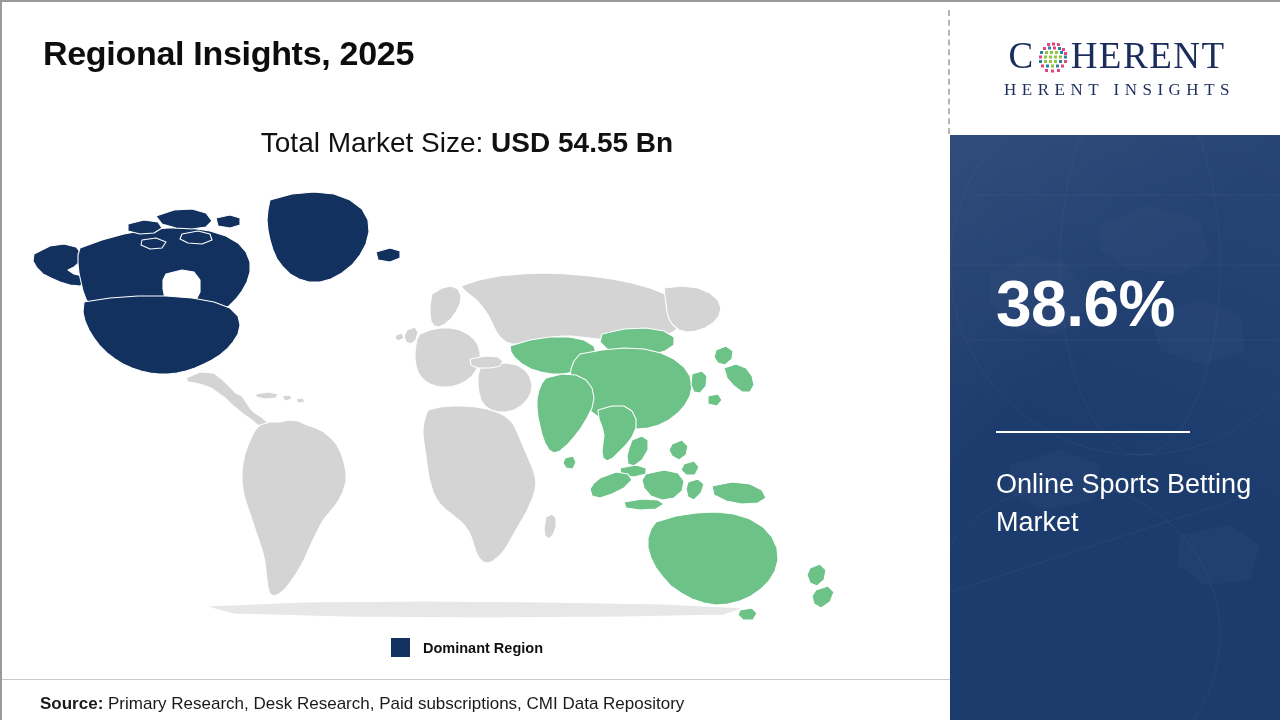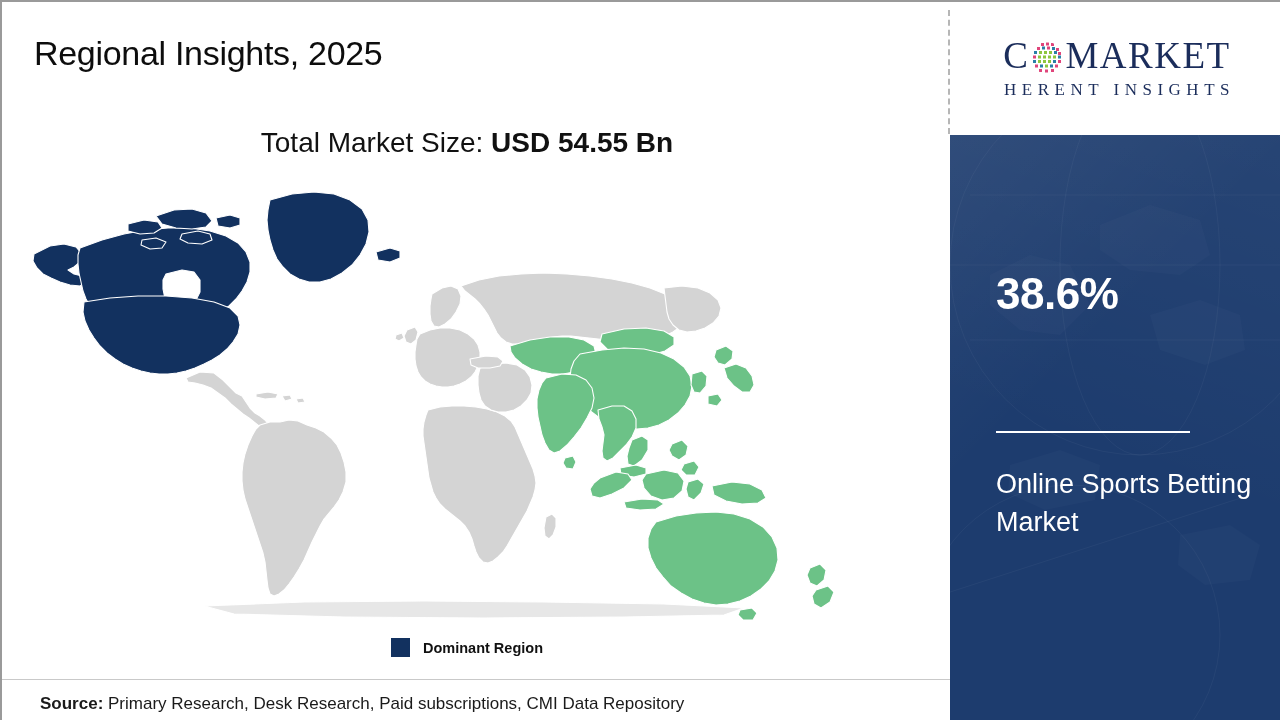--- a/index.html
+++ b/index.html
@@ -28,24 +28,24 @@
   .left-panel {
     position: absolute;
     left: 0; top: 0;
     width: 948px;
     height: 720px;
     background: #ffffff;
   }
 
   .page-title {
     position: absolute;
-    left: 32px;
+    left: 41px;
     top: 32px;
     font-size: 34px;
-    font-weight: normal;
+    font-weight: bold;
     color: #0d0d0d;
     letter-spacing: -0.3px;
     white-space: nowrap;
   }
 
   .market-size-line {
     position: absolute;
     left: 0;
     top: 125px;
     width: 930px;
@@ -199,21 +199,21 @@
     left: 46px;
     top: 0;
     width: 268px;
     height: 100%;
   }
 
   .stat-percent {
     position: absolute;
     top: 137px;
     left: 0;
-    font-size: 44px;
+    font-size: 64px;
     font-weight: bold;
     color: #ffffff;
     line-height: 1;
     letter-spacing: -0.5px;
   }
   .stat-caption {
     position: absolute;
     top: 193px;
     left: 0;
     width: 264px;
@@ -488,21 +488,21 @@
 
               <g fill="#e0457b">
                 <rect x="9" y="28" width="3" height="3"></rect>
                   <rect x="15" y="28.5" width="3" height="3"></rect>
                 <rect x="21" y="28" width="3" height="3"></rect>
               </g>
             </g>
           </g>
         </svg>
       </span>
-      <span>MARKET</span>
+      <span>HERENT</span>
     </div>
     <div class="logo-sub">HERENT INSIGHTS</div>
   </div>
 
   <div class="stat-panel">
 
     <div class="stat-panel-texture">
       <svg viewBox="0 0 332 587" xmlns="http://www.w3.org/2000/svg" preserveAspectRatio="xMidYMid slice">
         <g stroke="rgba(255,255,255,0.10)" fill="none" stroke-width="1">
           <ellipse cx="190" cy="130" rx="190" ry="190"></ellipse>

